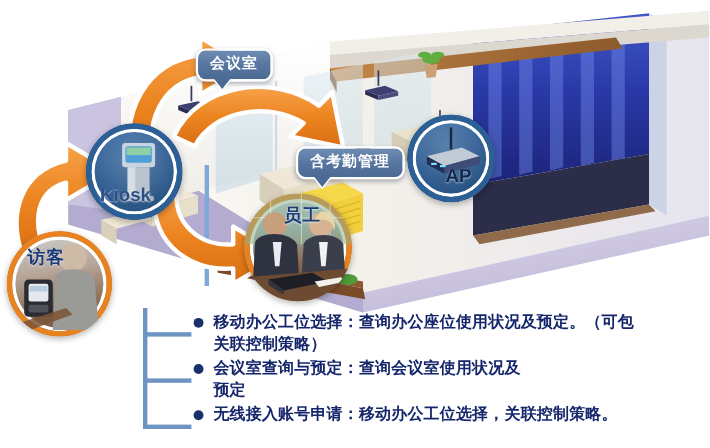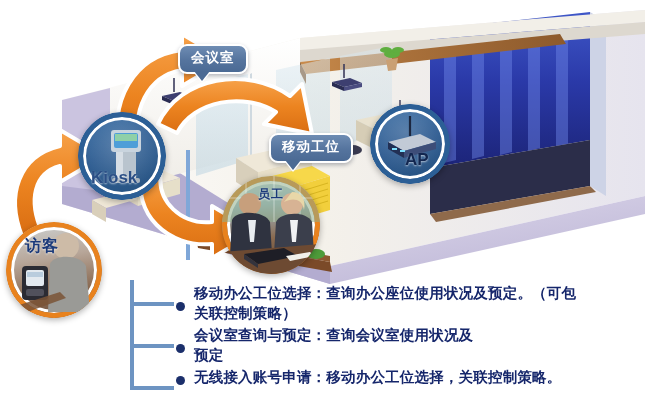--- a/index.html
+++ b/index.html
@@ -118,21 +118,21 @@
     background: #6d94c2;
   }
   .bracket-h {
     position: absolute;
     height: 4px;
     background: #6d94c2;
   }
   .bullet-row {
     position: absolute;
     display: flex;
-    align-items: center;
+    align-items: flex-start;
   }
   .dot {
     flex: none;
     width: 9px;
     height: 9px;
     border-radius: 50%;
     background: #1b2f6b;
     margin-top: 6px;
     margin-right: 9px;
   }
@@ -327,21 +327,21 @@
                  C182,225 156,202 161,172 Z"></path>
       </g>
     </svg>
 
     <div class="callout" style="left:178px; top:44px;">
       <span>会议室</span>
     </div>
 
 
     <div class="callout" style="left:269px; top:133px;">
-      <span>移动工位</span>
+      <span>含考勤管理</span>
     </div>
 
     <div class="node blue" style="left:78px; top:112px; width:88px; height:88px;">
       <div class="photo fill-kiosk"></div>
       <svg class="kiosk-glyph" width="88" height="88" viewBox="0 0 88 88">
         <rect x="33" y="18" width="30" height="22" rx="3" fill="#c9d4de"></rect>
         <rect x="36" y="21" width="24" height="15" rx="2" fill="#4e9ed8"></rect>
         <rect x="37" y="22" width="22" height="7" fill="#8fd0a8"></rect>
         <rect x="38" y="40" width="20" height="28" fill="#b9c4ce"></rect>
         <rect x="38" y="40" width="7" height="28" fill="#d7dee5"></rect>
@@ -358,21 +358,21 @@
         <polygon points="18,38 50,30 66,38 34,47" fill="#c2cad6"></polygon>
         <polygon points="18,38 34,47 34,54 18,45" fill="#223055"></polygon>
         <polygon points="34,47 66,38 66,45 34,54" fill="#3d4d78"></polygon>
         <rect x="22" y="44" width="5" height="2" fill="#7fe0ff"></rect>
         <rect x="30" y="46" width="5" height="2" fill="#7fe0ff"></rect>
       </svg>
       <div class="nlabel" style="left:35px; top:46px; font-size:17px; color:#12264f;">AP</div>
       <div class="ring"></div>
     </div>
 
-    <div class="node orange" style="left:6px; top:222px; width:96px; height:96px;">
+    <div class="node orange" style="left:6px; top:210px; width:96px; height:96px;">
       <div class="photo fill-visitor"></div>
       <svg width="96" height="96" viewBox="0 0 96 96" style="position:absolute;inset:0;z-index:2;">
         <ellipse cx="60" cy="24" rx="13" ry="13" fill="#cdbba7"></ellipse>
         <path d="M44,42 C48,32 74,32 80,44 L84,90 L42,90 Z" fill="#9a9a96"></path>
         <rect x="16" y="44" width="26" height="34" rx="4" fill="#2b2b33"></rect>
         <rect x="20" y="48" width="18" height="16" rx="2" fill="#e3e9ef"></rect>
         <rect x="21" y="50" width="16" height="5" fill="#b9ccdd"></rect>
         <rect x="20" y="67" width="18" height="7" rx="2" fill="#51515c"></rect>
         <polygon points="10,84 54,70 60,76 16,92" fill="#7a5336" opacity=".85"></polygon>
       </svg>
@@ -398,21 +398,21 @@
         <circle cx="70" cy="28" r="11" fill="#d7b394"></circle>
         <path d="M70,16 C80,16 84,24 82,34 C80,22 70,22 62,26 Z" fill="#e8d7a8"></path>
         <path d="M54,46 C58,36 84,34 90,46 L92,78 L52,78 Z" fill="#3b3f4c"></path>
         <path d="M68,44 L76,44 L74,66 L70,66 Z" fill="#f0f2f4"></path>
 
         <polygon points="0,76 98,68 98,98 0,98" fill="#6d4a32"></polygon>
         <polygon points="22,78 62,72 76,80 36,88" fill="#1e1e26"></polygon>
         <polygon points="22,78 36,88 36,92 22,83" fill="#33333d"></polygon>
         <polygon points="64,80 88,76 92,80 68,85" fill="#f2f0ea"></polygon>
       </svg>
-      <div class="nlabel" style="left:36px; top:10px; font-size:12px; color:#1b3a7a; letter-spacing:1px;">员工</div>
+      <div class="nlabel" style="left:36px; top:10px; font-size:16px; color:#1b3a7a; letter-spacing:1px;">员工</div>
       <div class="ring"></div>
     </div>
 
   </div>
 
   <div id="list">
 
     <div class="bracket-v" style="left:130px; top:8px; width:4px; height:110px;"></div>
     <div class="bracket-h" style="left:130px; top:30px; width:44px;"></div>
     <div class="bracket-h" style="left:130px; top:72px; width:44px;"></div>

